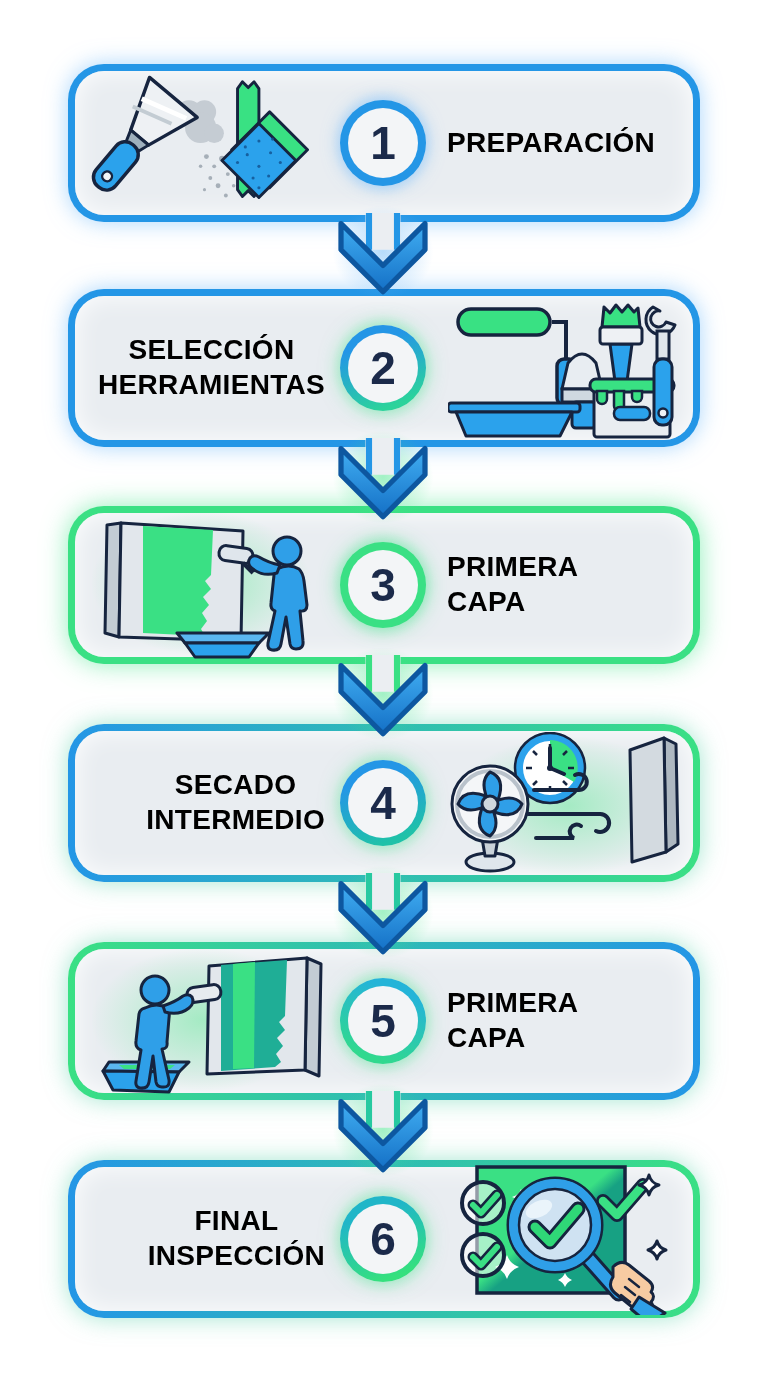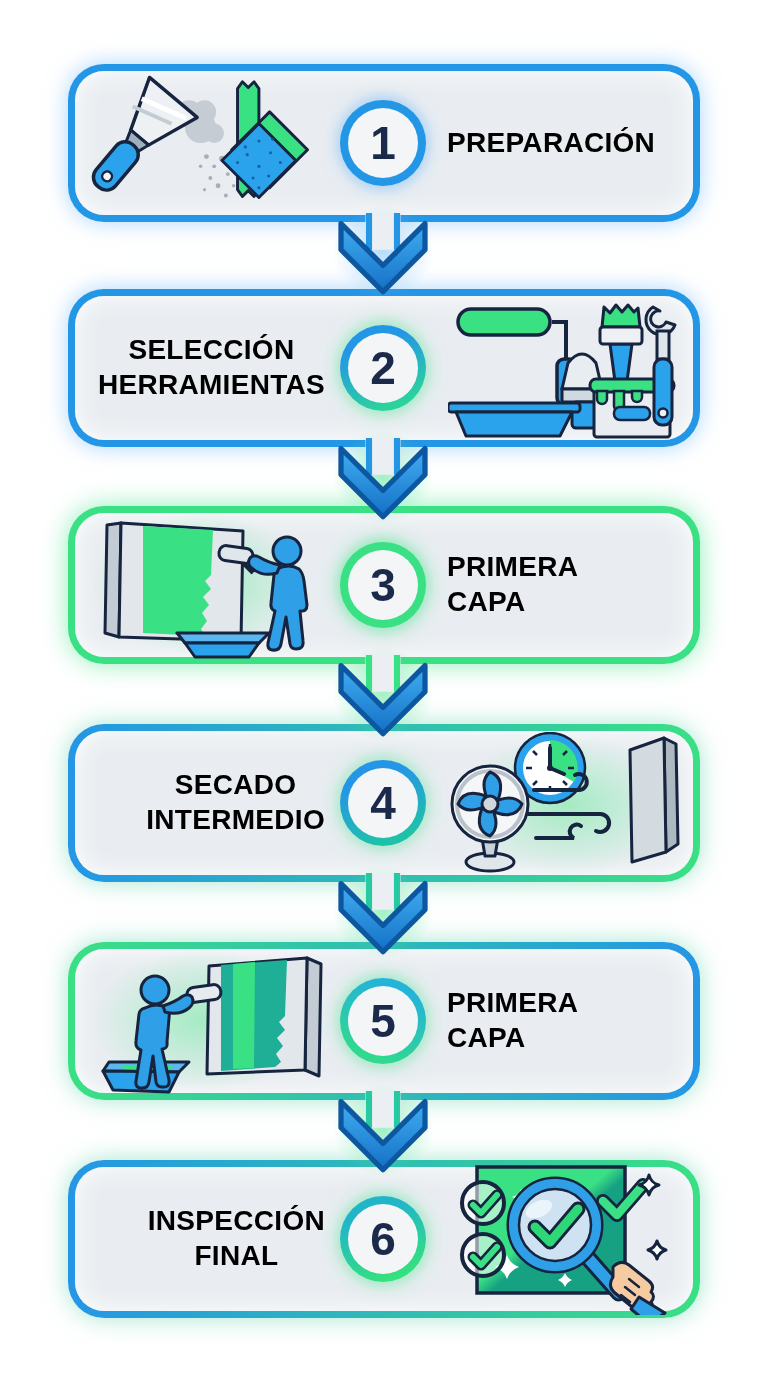--- a/index.html
+++ b/index.html
@@ -328,22 +328,22 @@
           <path d="M92,64 l15,15 l28,-33" stroke="#2fd877" stroke-width="9" fill="none" stroke-linecap="round" stroke-linejoin="round"></path>
           <path d="M170,104 q8,-8 16,-2 l20,16 q6,5 2,11 q5,4 0,10 q4,5 -2,9 q-6,5 -12,0 l-22,-18 q-8,-7 -2,-16 z" fill="#f7cba2" stroke="#16243f" stroke-width="3" stroke-linejoin="round"></path>
           <path d="M186,116 l10,8 M182,124 l10,8 M178,132 l9,7" stroke="#16243f" stroke-width="2.5" fill="none" stroke-linecap="round"></path>
           <polygon points="196,134 222,150 206,161 188,146" fill="#2f9fe8" stroke="#16243f" stroke-width="3" stroke-linejoin="round"></polygon>
         </svg>
       </div>
       <div class="badge b6">
         <div class="badge-in">6</div>
       </div>
       <div class="label before">
+        <div>FINAL</div>
         <div>INSPECCIÓN</div>
-        <div>FINAL</div>
       </div>
     </div>
   </div>
 
   <div class="flow f1">
     <svg width="110" height="84" viewBox="0 0 120 96">
       <defs>
           <linearGradient id="ag1" x1="0" y1="0" x2="0" y2="1">
             <stop offset="0%" stop-color="#41aef2"></stop>
             <stop offset="100%" stop-color="#1470c6"></stop>

